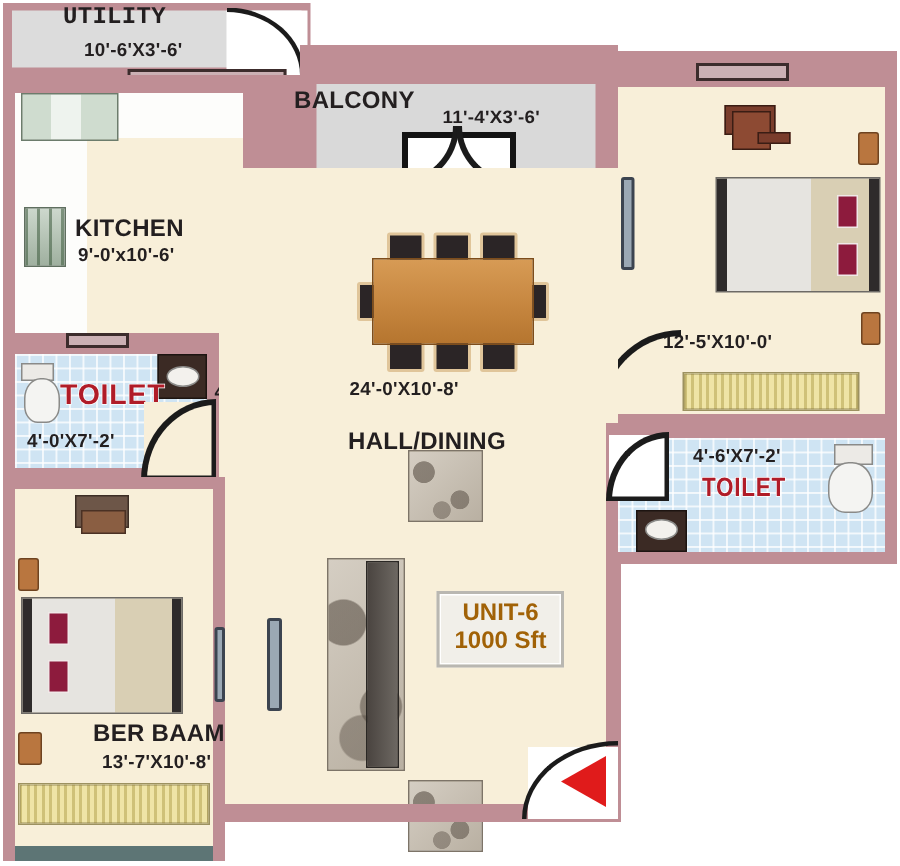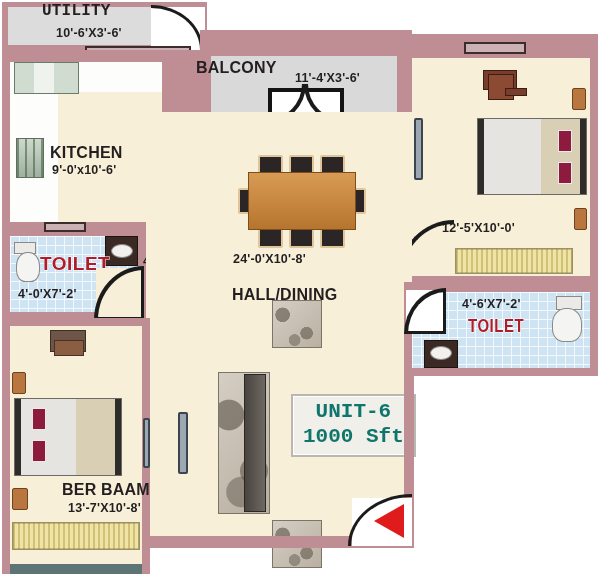--- a/index.html
+++ b/index.html
@@ -62,21 +62,21 @@
   
   .unitbox {
     position:absolute;
     background:#f1efe9;
     border:2px solid #b9b7b1;
     padding:4px 10px 5px 10px;
     text-align:center;
     line-height:1.18;
     box-shadow: 0 0 0 1px #ffffff inset;
   }
-  .unitbox div { font-weight:bold; font-size:21px; color:#0f766e; white-space:nowrap;font-family:Liberation Mono, monospace; }
+  .unitbox div { font-weight:bold; font-size:16px; color:#a16207; white-space:nowrap; }
 
   
   .win  { background:#cbb0b4; border:2px solid #3c2c2c; }
   .win2 { background:#9ba8b4; border:2px solid #3c4450; border-radius:2px; }
 
   
   .arc { position:absolute; border:3px solid #1b1b1b; background:transparent; }
   .arc-tl { border-right:none; border-bottom:none; border-top-left-radius:100%; }
   .arc-tr { border-left:none;  border-bottom:none; border-top-right-radius:100%; }
   .arc-bl { border-right:none; border-top:none;    border-bottom-left-radius:100%; }

